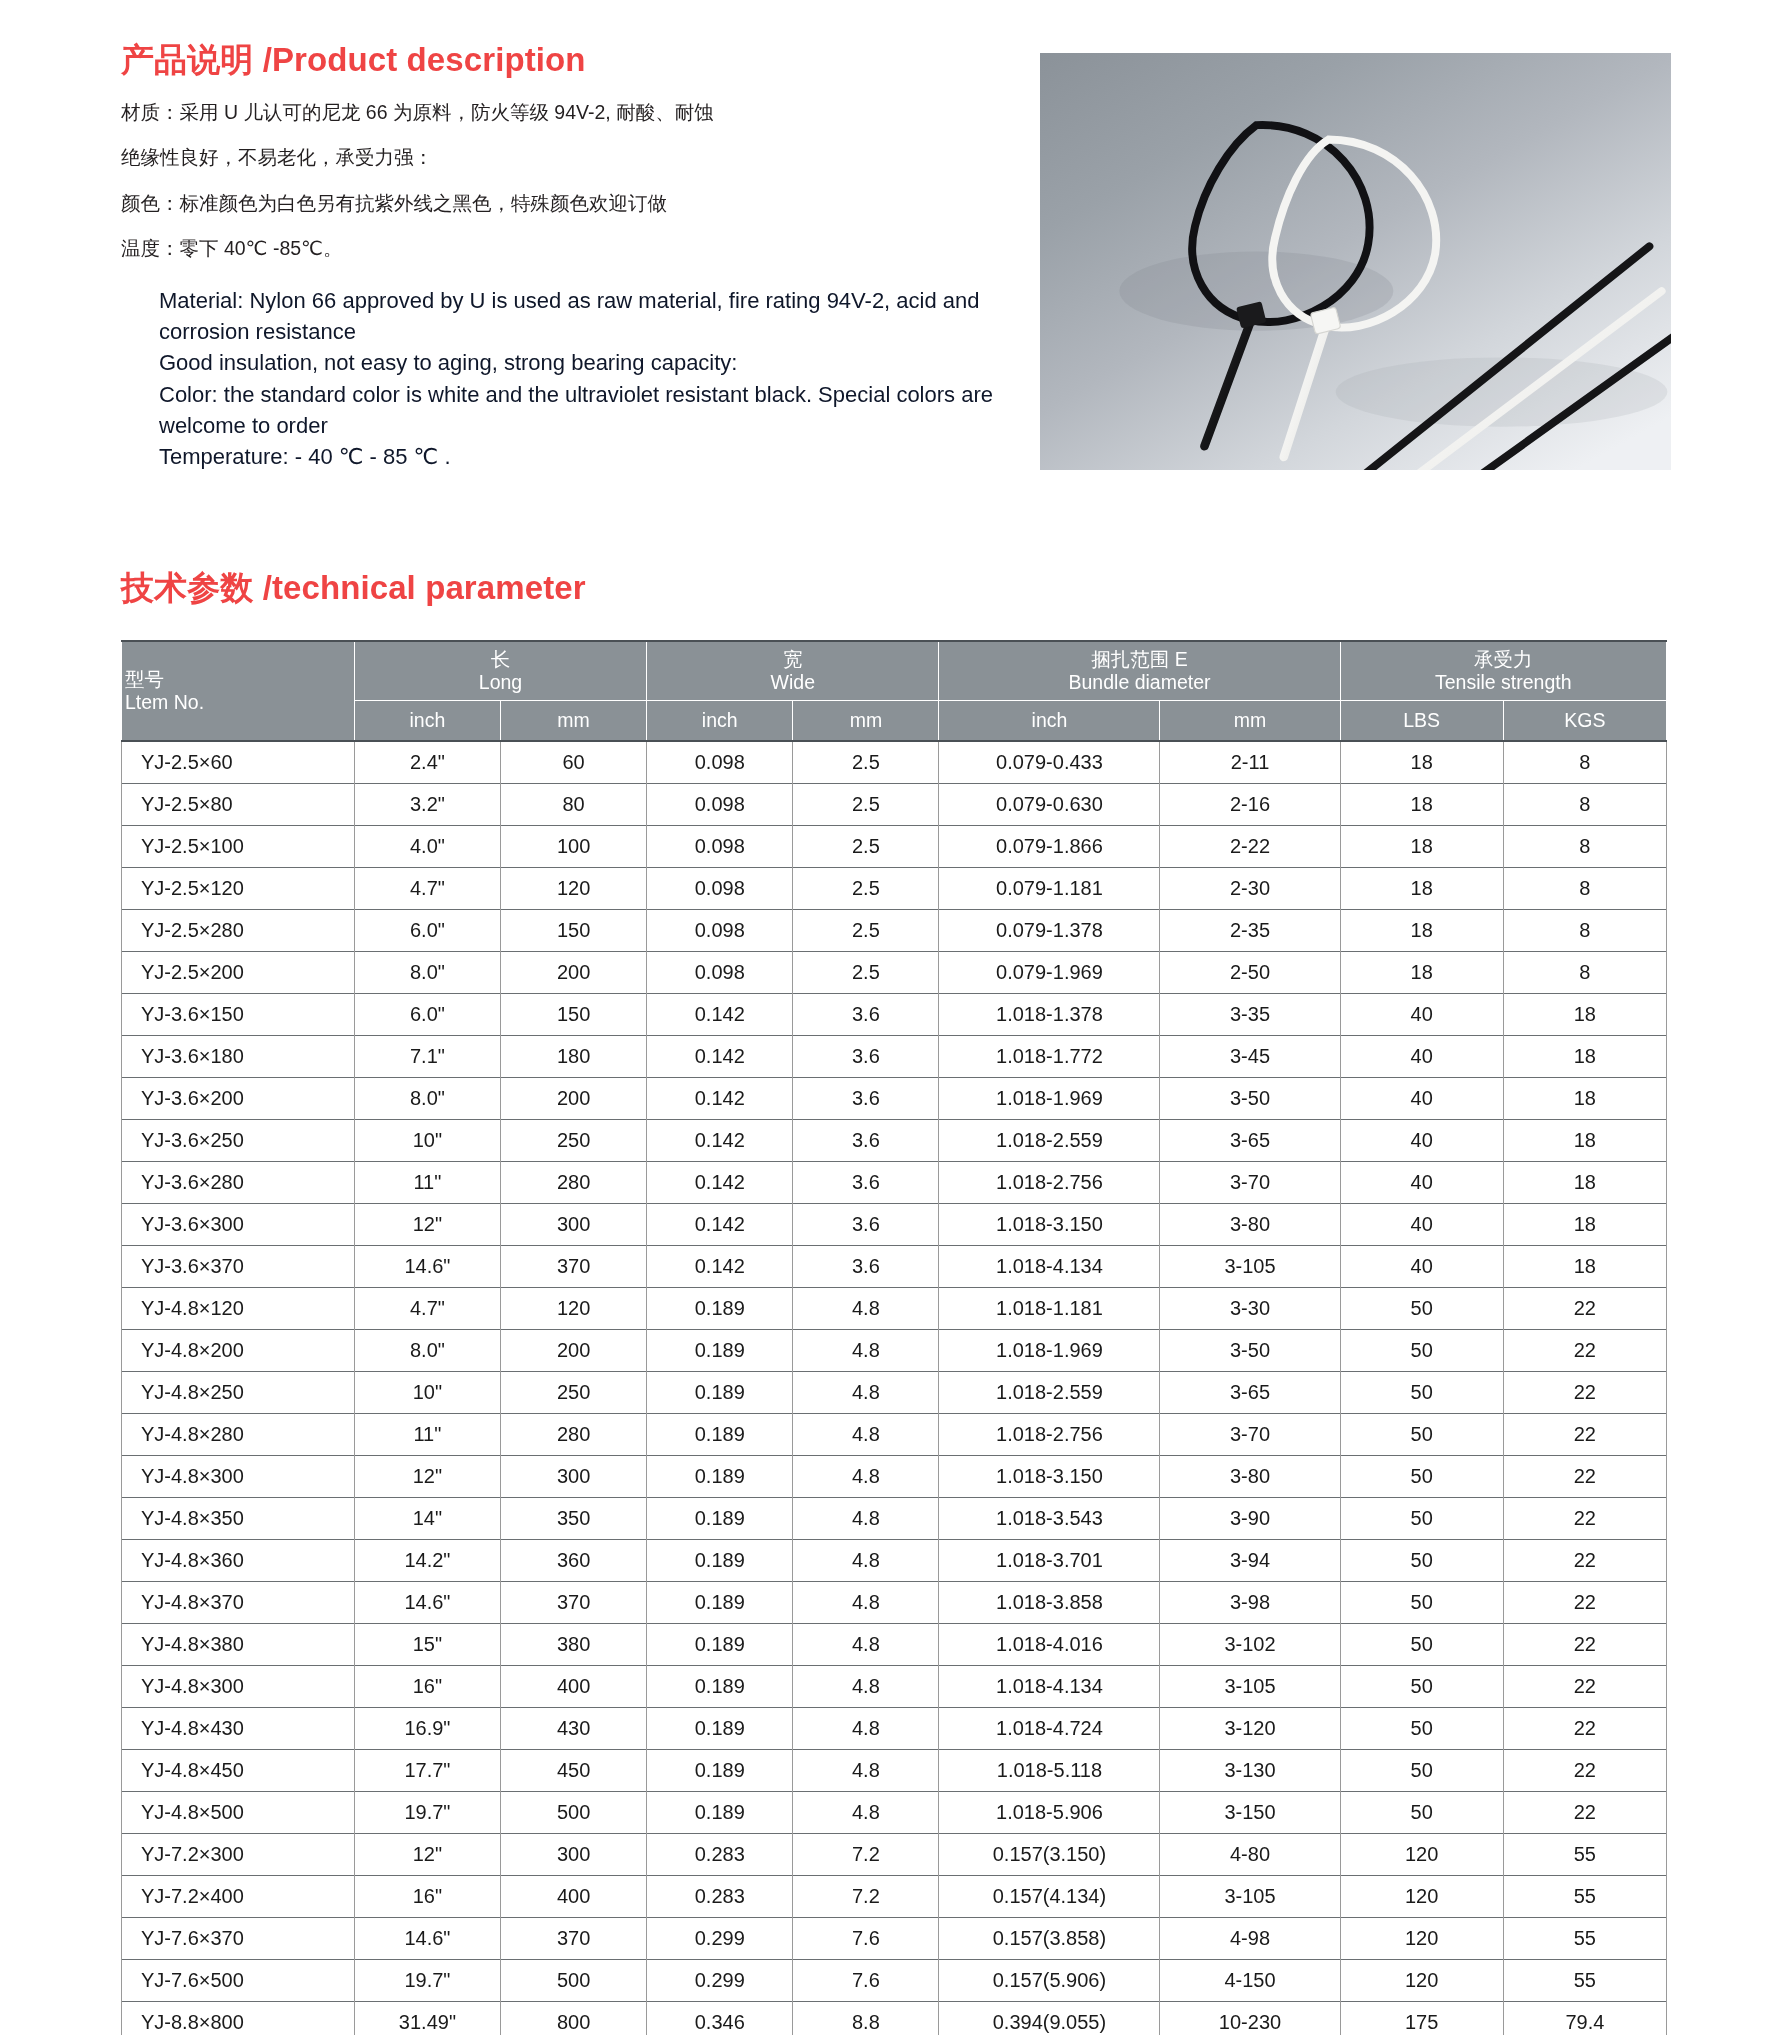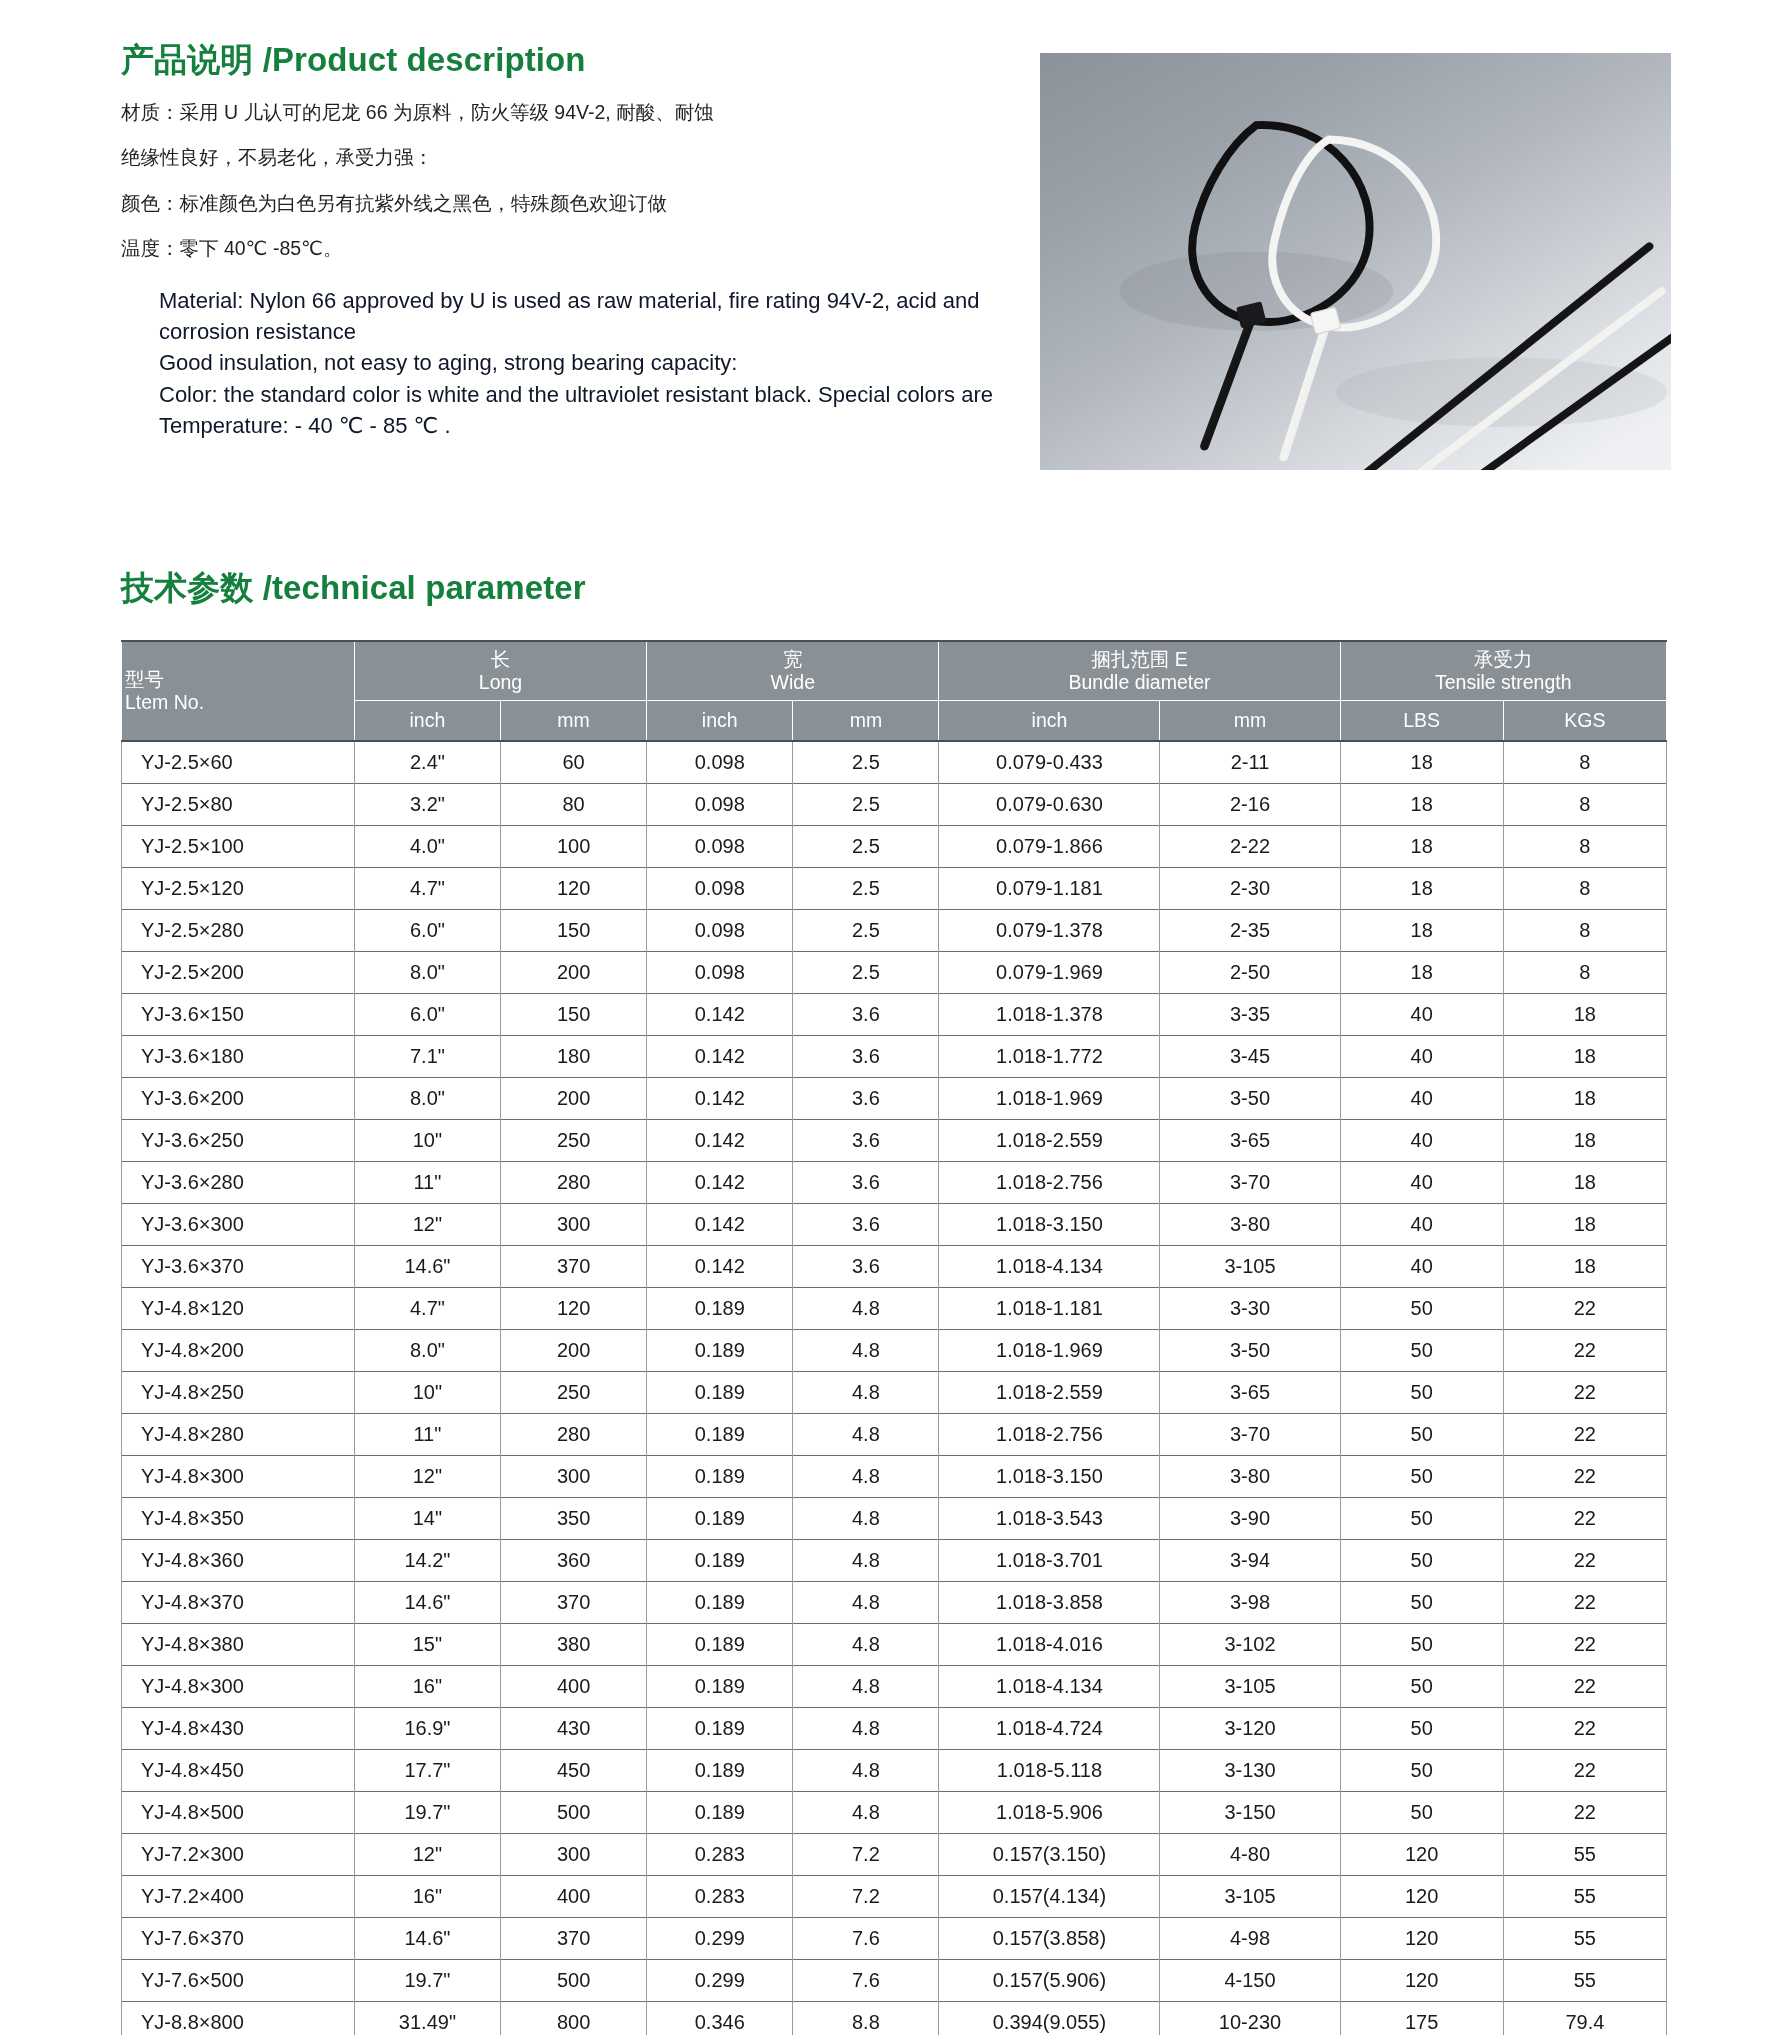--- a/index.html
+++ b/index.html
@@ -24,21 +24,21 @@
   }
 
   
   .desc-block {
     position: absolute;
     left: 121px;
     top: 42px;
     width: 880px;
   }
   h1.section-title, h2.section-title {
-    color: #15803d;
+    color: #ef4444;
     font-size: 33px;
     font-weight: 700;
     margin: 0 0 24.5px 0;
     letter-spacing: 0.1px;
     line-height: 1.1;
   }
   .cn-lines {
     margin: 0 0 26px 0;
   }
   .cn-line {
@@ -179,20 +179,21 @@
       <div class="cn-line">绝缘性良好，不易老化，承受力强：</div>
       <div class="cn-line">颜色：标准颜色为白色另有抗紫外线之黑色，特殊颜色欢迎订做</div>
       <div class="cn-line">温度：零下 40℃ -85℃。</div>
     </div>
 
     <div class="en-lines">
       <div class="en-line">Material: Nylon 66 approved by U is used as raw material, fire rating 94V-2, acid and</div>
       <div class="en-line">corrosion resistance</div>
       <div class="en-line">Good insulation, not easy to aging, strong bearing capacity:</div>
       <div class="en-line">Color: the standard color is white and the ultraviolet resistant black. Special colors are</div>
+      <div class="en-line">welcome to order</div>
       <div class="en-line">Temperature: - 40 ℃ - 85 ℃ .</div>
     </div>
   </div>
 
   <div class="photo-frame">
     <svg viewBox="0 0 875 578" preserveAspectRatio="none">
       <defs>
         <linearGradient id="bgGrad" x1="0" y1="0" x2="0.85" y2="1">
           <stop offset="0" stop-color="#8b9299"></stop>
           <stop offset="0.25" stop-color="#9aa1a8"></stop>

